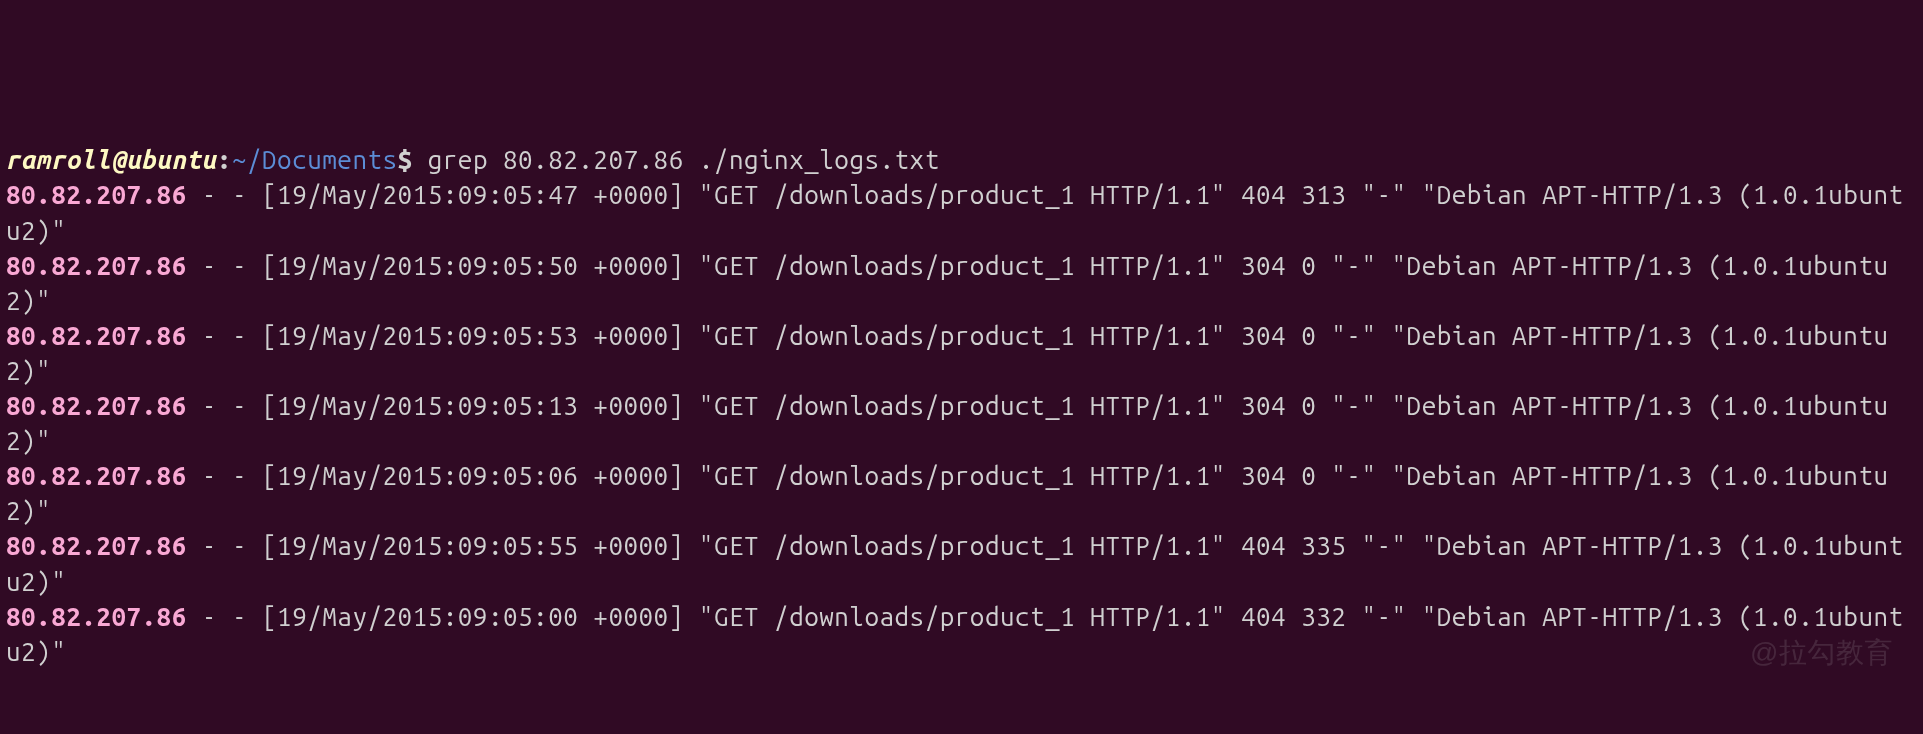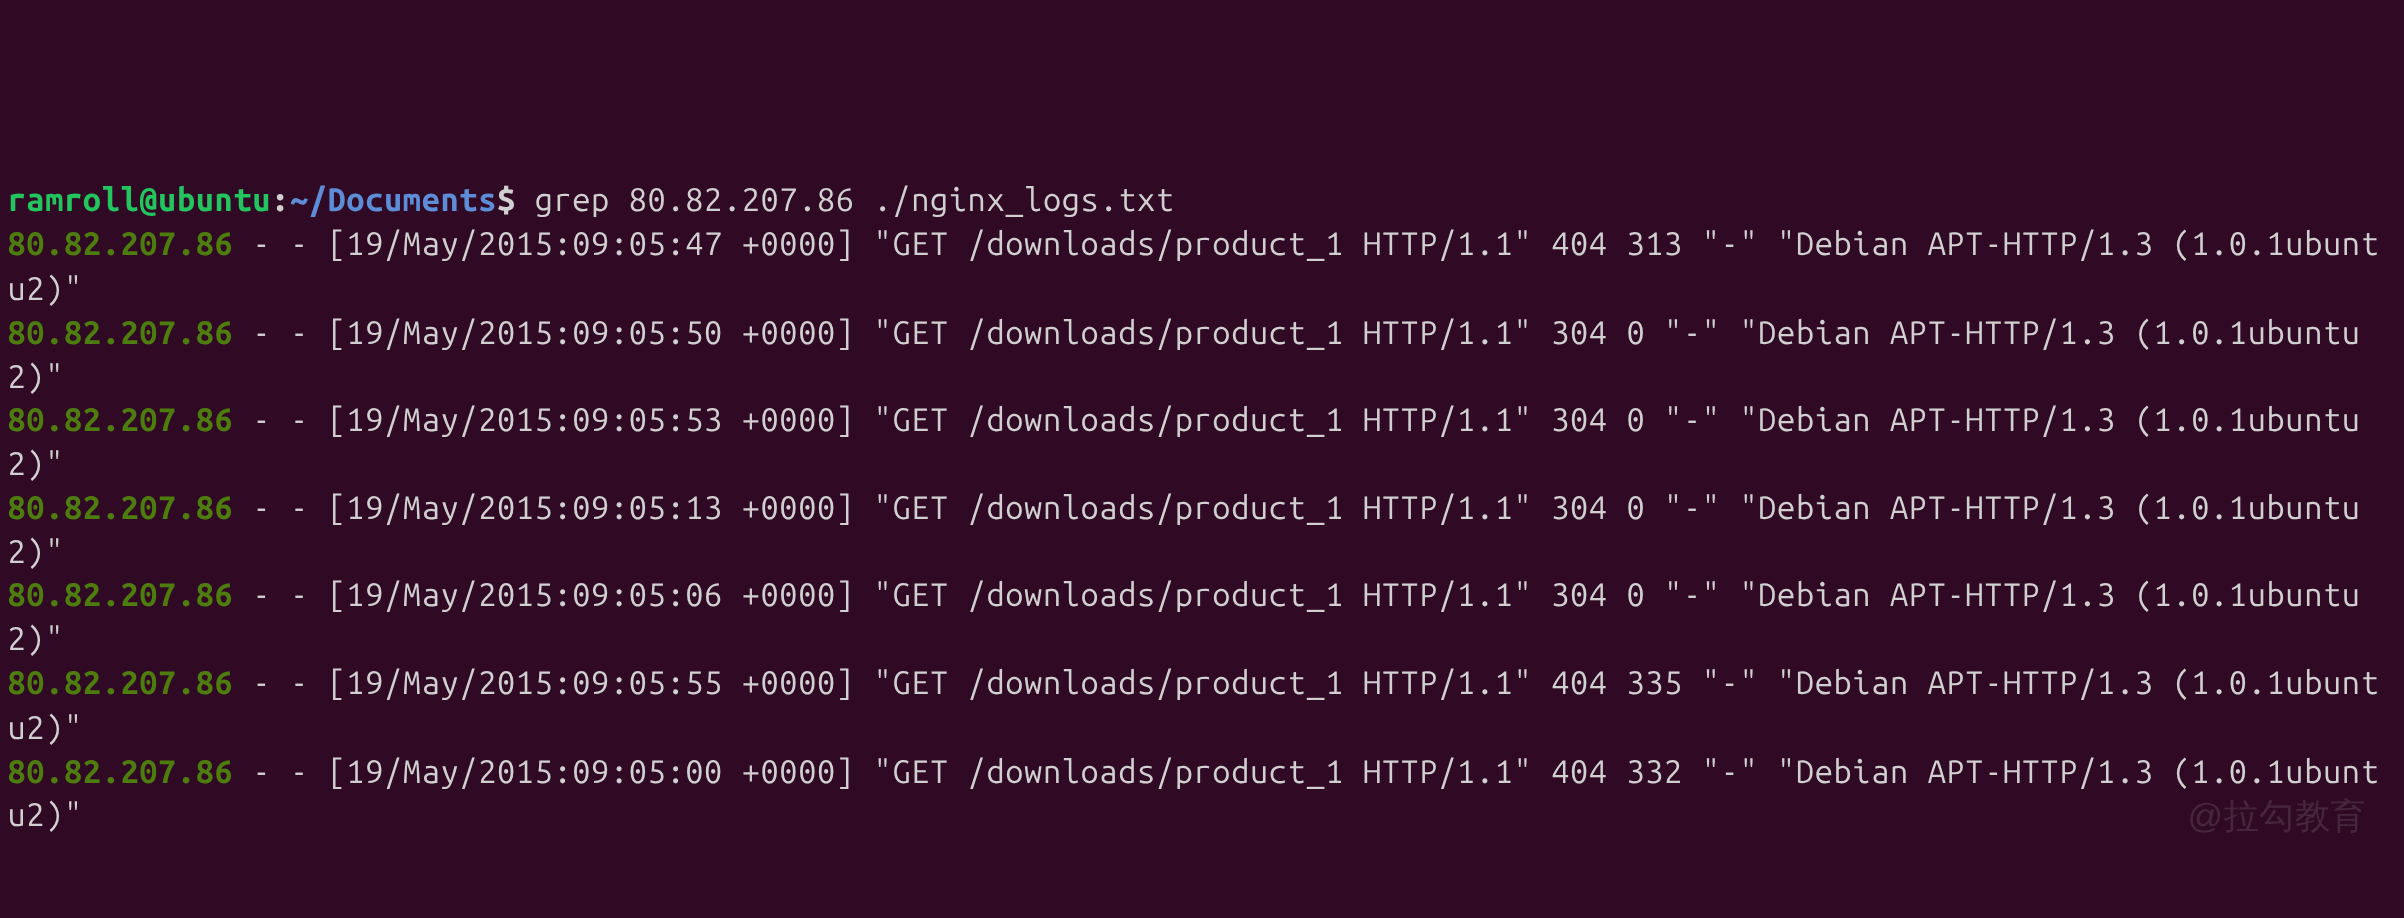--- a/index.html
+++ b/index.html
@@ -15,40 +15,41 @@
       line-height: 1.35;
       padding: 2px 6px;
       white-space: pre-wrap;
       word-break: break-all;
       width: 1923px;
       height: 734px;
       overflow: hidden;
       letter-spacing: 0.5px;
     }
     .prompt-user {
-      color: #22c55e;
+      color: #fef9c3;
       font-weight: bold;
+      font-style: italic;
     }
     .prompt-colon {
       color: #d0d0d0;
       font-weight: bold;
     }
     .prompt-path {
       color: #5c8dd6;
-      font-weight: bold;
+      font-weight: normal;
     }
     .prompt-dollar {
       color: #d0d0d0;
       font-weight: bold;
     }
     .cmd {
       color: #d0d0d0;
     }
     .ip-match {
-      color: #4d7c0f;
+      color: #f9a8d4;
       font-weight: bold;
     }
     .log-text {
       color: #d0d0d0;
     }
     .watermark {
       position: absolute;
       right: 30px;
       bottom: 62px;
       color: rgba(200, 200, 200, 0.15);

